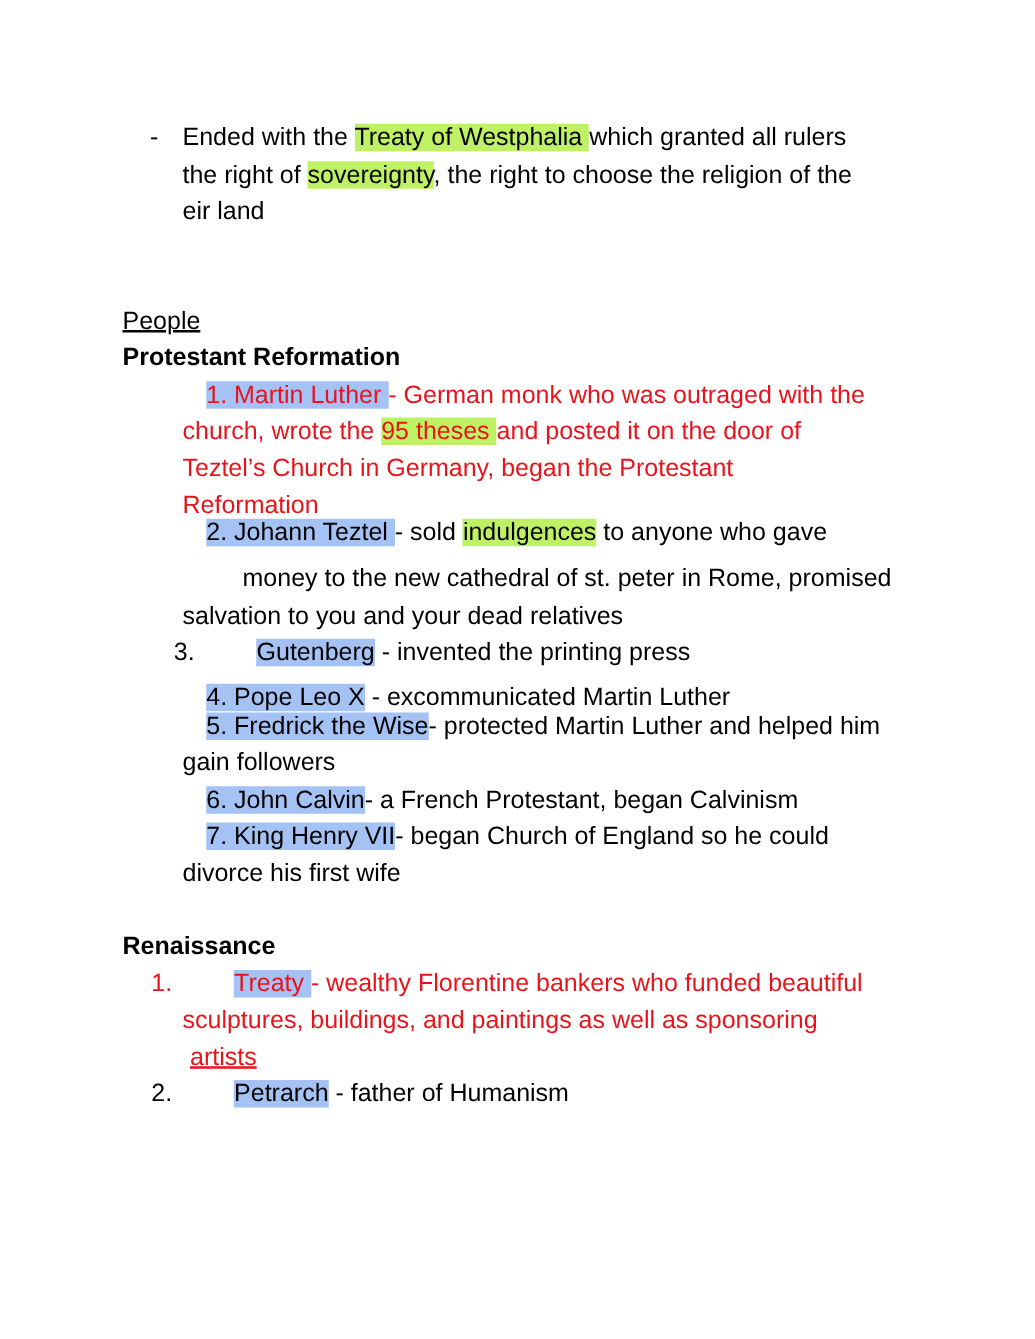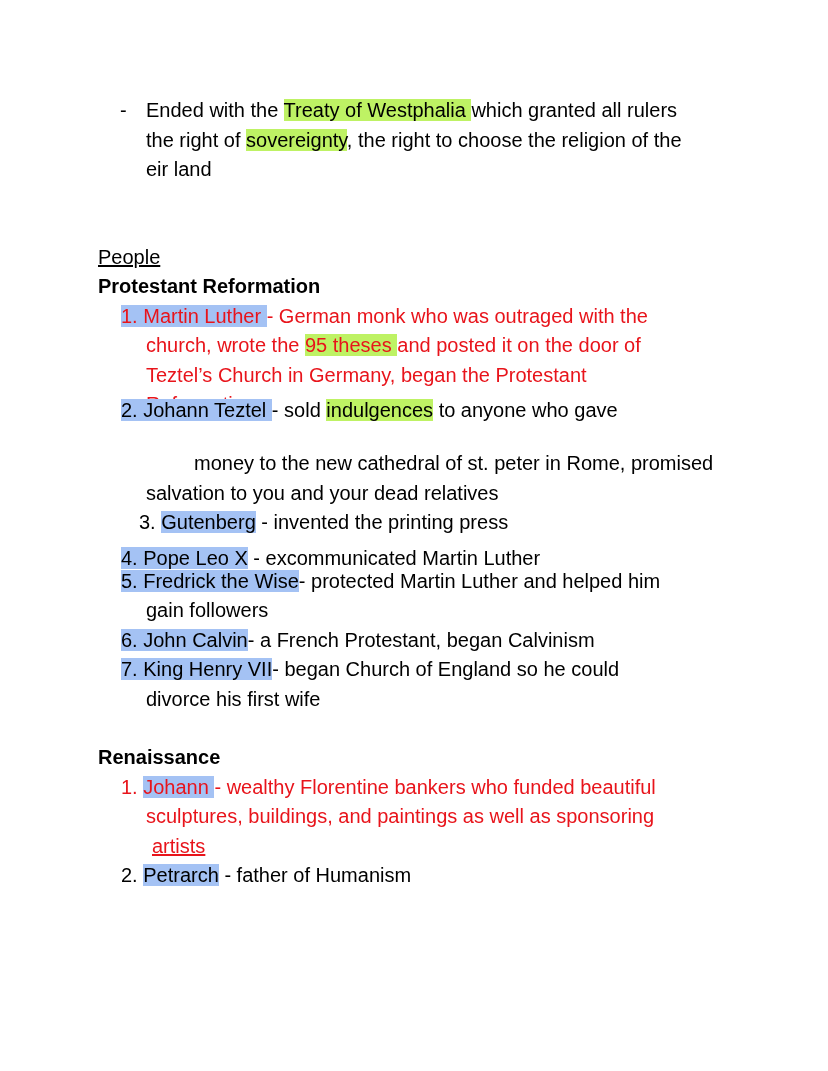--- a/index.html
+++ b/index.html
@@ -24,21 +24,21 @@
       height: 1071px;
     }
     .line {
       position: absolute;
       white-space: nowrap;
       line-height: 29.5px;
       height: 29.5px;
     }
     .red { color: #e8141b; }
     .hl-yellow { background: #bef264; }
-    .hl-blue { background: #a4c2f4; }
+    .hl-blue { background: #a4c2f4; margin-left: 44px; }
     .bold { font-weight: bold; }
     .underline { text-decoration: underline; }
     .dash {
       position: absolute;
       left: 120px;
     }
   </style>
 </head>
 <body>
 
@@ -72,21 +72,21 @@
       </div>
       <div class="line red" style="left:146px; top:361px;">
         <span>Teztel’s Church in Germany, began the Protestant</span>
       </div>
       <div class="line red" style="left:146px; top:390px;">
         <span>Reformation</span>
       </div>
     </div>
 
     <div>
-      <div class="line" style="left:121px; top:396px;">
+      <div class="line" style="left:121px; top:412px;">
         <span class="hl-blue">2. Johann Teztel </span><span>- sold </span><span class="hl-yellow">indulgences</span><span> to anyone who gave</span>
       </div>
       <div class="line" style="left:146px; top:449px;margin-left:48px;">
         <span>money to the new cathedral of st. peter in Rome, promised</span>
       </div>
       <div class="line" style="left:146px; top:479px;">
         <span>salvation to you and your dead relatives</span>
       </div>
     </div>
 
@@ -126,21 +126,21 @@
       </div>
     </div>
   </div>
 
   <div class="line bold" style="left:98px; top:743px;">Renaissance</div>
 
   <div>
 
     <div>
       <div class="line red" style="left:121px; top:773px;">
-        <span>1. </span><span class="hl-blue">Johann </span><span>- wealthy Florentine bankers who funded beautiful</span>
+        <span>1. </span><span class="hl-blue">Treaty </span><span>- wealthy Florentine bankers who funded beautiful</span>
       </div>
       <div class="line red" style="left:146px; top:802px;">
         <span>sculptures, buildings, and paintings as well as sponsoring</span>
       </div>
       <div class="line red" style="left:152px; top:832px;text-decoration:underline;">
         <span>artists</span>
       </div>
     </div>
 
     <div>

